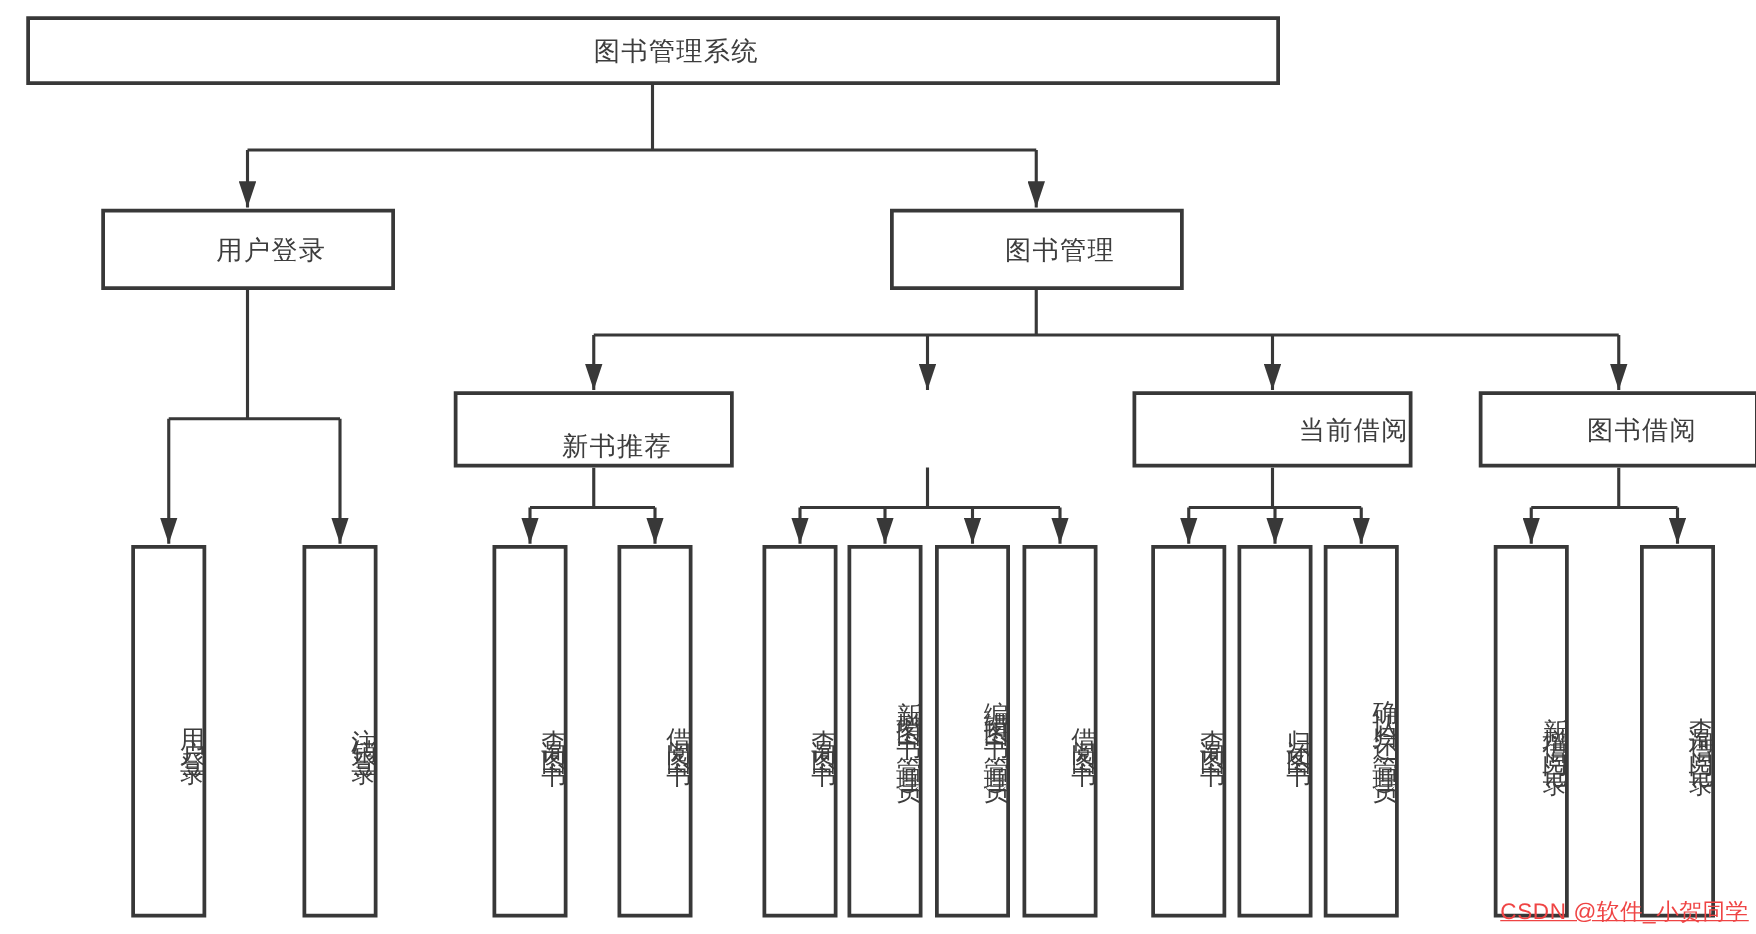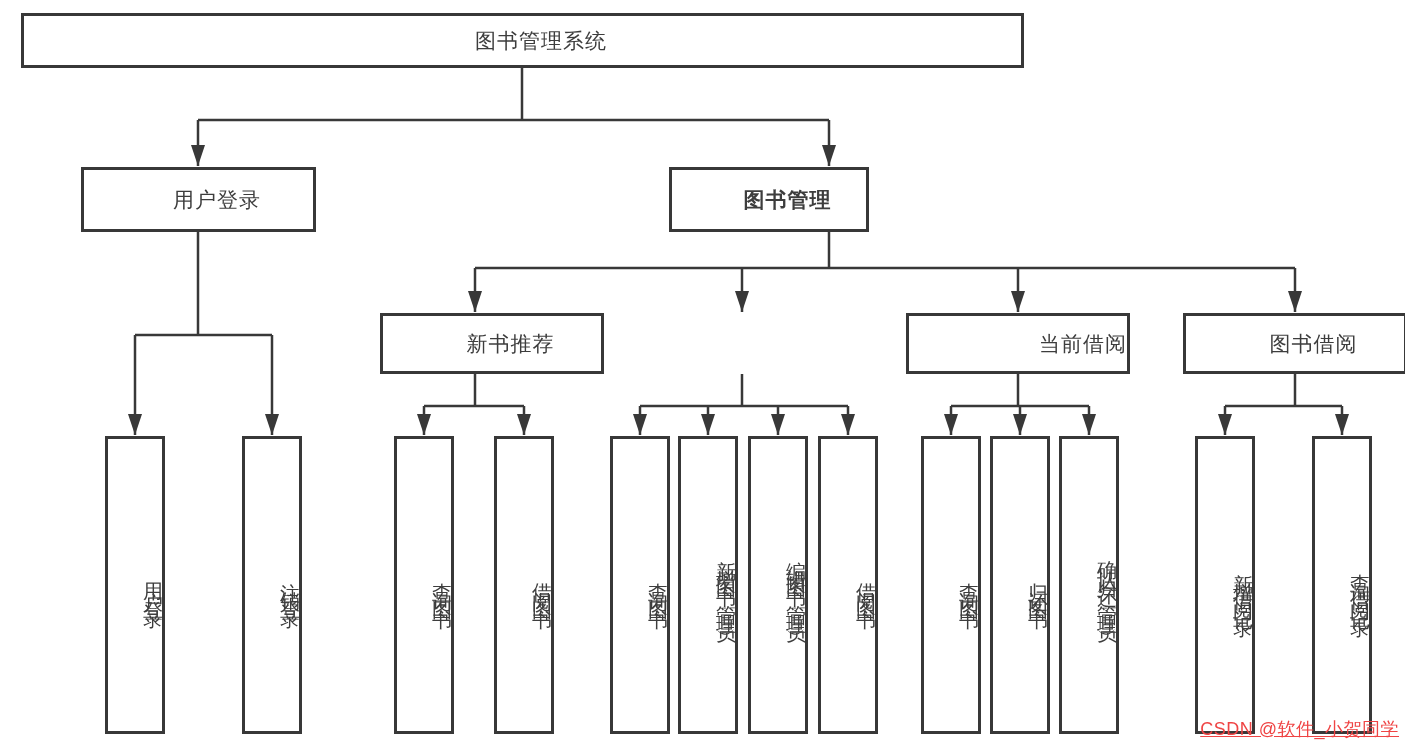--- a/index.html
+++ b/index.html
@@ -24,23 +24,23 @@
   .leaf{width:60px;height:298px;top:436px;}
   .vtext{
     writing-mode:vertical-rl;
     text-orientation:mixed;
     font-size:20px;
     letter-spacing:9px;
     line-height:1;
   }
   .lvl1{left:21px;top:13px;width:1003px;height:55px;}
   .lvl2a{left:81px;top:167px;width:235px;height:65px;}
-  .lvl2b{left:669px;top:167px;width:200px;height:65px;font-weight:bold;}
+  .lvl2b{left:712px;top:167px;width:235px;height:65px;}
   .lvl3{top:313px;width:224px;height:61px;}
-  .l3-1{left:380px;}
+  .l3-1{left:363px;align-items:flex-end;}
   .l3-2{left:630px;}
   .l3-3{left:906px;justify-content:flex-end;}
   .l3-4{left:1183px;}
   .a1{left:105px;} .a2{left:242px;}
   .b1{left:394px;} .b2{left:494px;}
   .c1{left:610px;} .c2{left:678px;} .c3{left:748px;} .c4{left:818px;}
   .d1{left:921px;} .d2{left:990px;} .d3{left:1059px;}
   .e1{left:1195px;} .e2{left:1312px;}
   .watermark{
     position:absolute;right:6px;bottom:6px;

